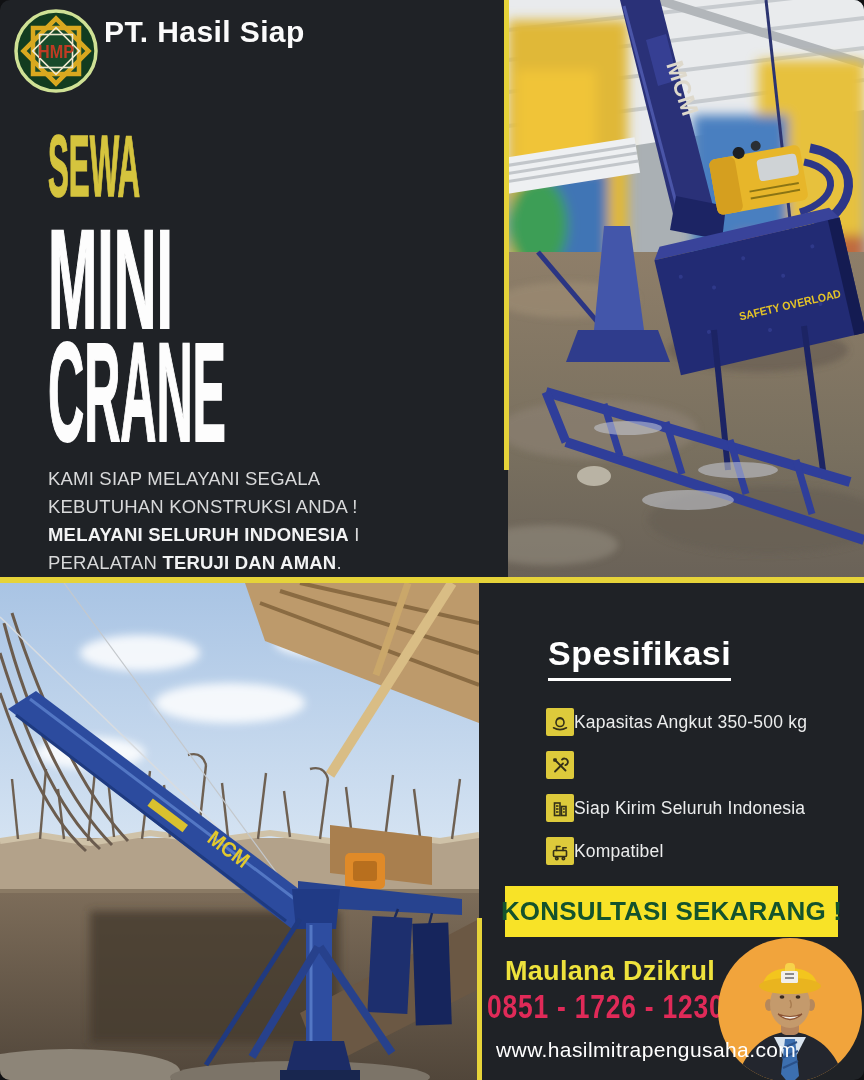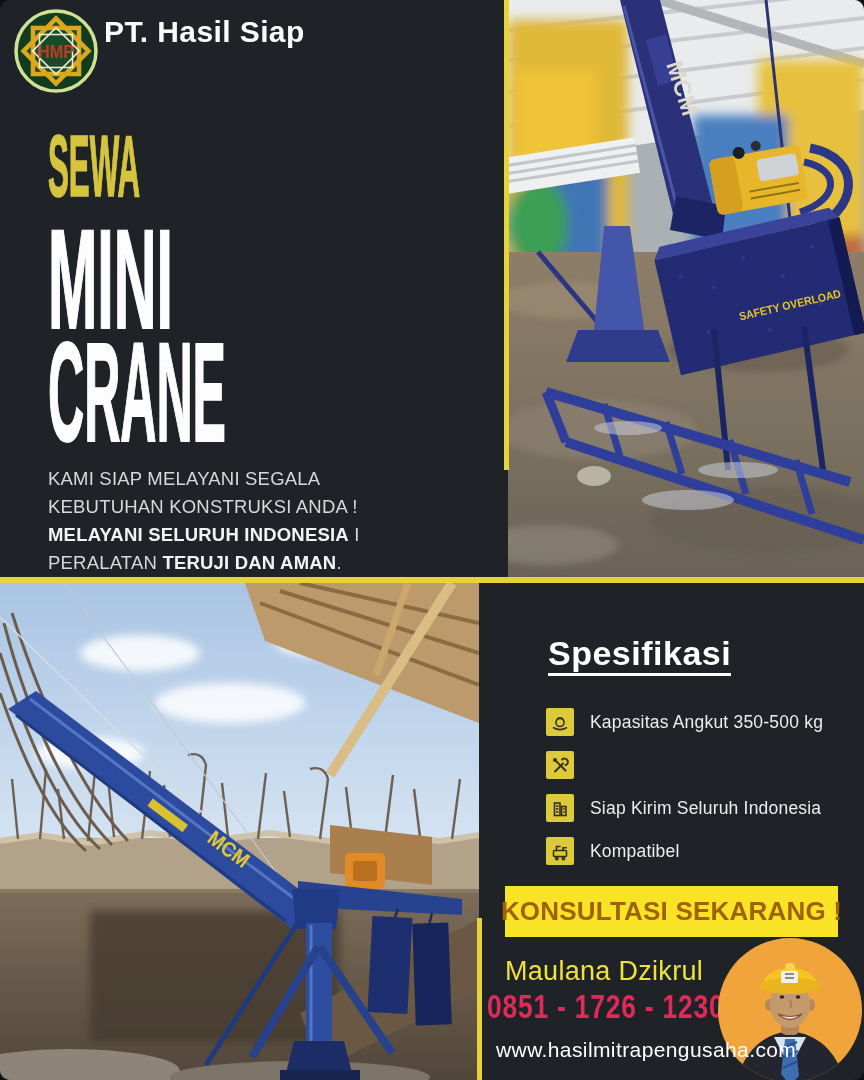--- a/index.html
+++ b/index.html
@@ -19,31 +19,31 @@
     font-size:18.5px;line-height:28px;letter-spacing:.2px;}
   .desc b{color:#f2f3f4;}
   
   .photo-top{position:absolute;left:508px;top:0;width:356px;height:578px;}
   .photo-bottom{position:absolute;left:0;top:583px;width:479px;height:497px;}
   .accent-v-top{position:absolute;left:504px;top:0;width:5px;height:470px;background:#e6d339;}
   .accent-h{position:absolute;left:0;top:577px;width:864px;height:6px;background:#e6d339;}
   .accent-v-bottom{position:absolute;left:477px;top:918px;width:5px;height:162px;background:#e6d339;}
   
   .spec-heading{position:absolute;left:548px;top:634px;color:#ffffff;font-weight:700;
-    font-size:34px;letter-spacing:.5px;border-bottom:3px solid #ffffff;}
+    font-size:34px;letter-spacing:.5px;border-bottom:3px solid #ffffff;padding-bottom:5px;}
   .spec-list{position:absolute;left:546px;top:708px;width:300px;}
   .spec-row{display:flex;align-items:center;margin-bottom:15px;height:28px;}
   .spec-icon{width:28px;height:28px;background:#ddca3b;border-radius:2px;flex:0 0 28px;
     display:flex;align-items:center;justify-content:center;}
-  .spec-label{margin-left:16px;color:#eceded;font-size:17.5px;letter-spacing:.2px;white-space:nowrap;}
+  .spec-label{color:#eceded;font-size:17.5px;letter-spacing:.2px;white-space:nowrap;}
   
   .banner{position:absolute;left:505px;top:886px;width:333px;height:51px;background:#f8e327;
-    display:flex;align-items:center;justify-content:center;color:#a16207;font-weight:700;
+    display:flex;align-items:center;justify-content:center;color:#14532d;font-weight:700;
     font-size:26px;letter-spacing:.2px;white-space:nowrap;}
-  .contact-name{position:absolute;left:505px;top:956px;color:#eee23c;font-weight:400;
+  .contact-name{position:absolute;left:505px;top:956px;color:#eee23c;font-weight:700;
     font-size:27px;letter-spacing:.3px;}
   .phone{position:absolute;left:487px;top:988px;color:#e02a58;font-weight:700;
     font-size:33px;letter-spacing:1px;transform:scaleX(.8);transform-origin:left top;white-space:nowrap;}
   .website{position:absolute;left:496px;top:1038px;color:#ffffff;font-size:21px;
     letter-spacing:.4px;z-index:3;}
   .portrait{position:absolute;left:718px;top:938px;width:144px;height:144px;border-radius:50%;
     overflow:hidden;z-index:1;}
 </style>
 </head>
 <body>

